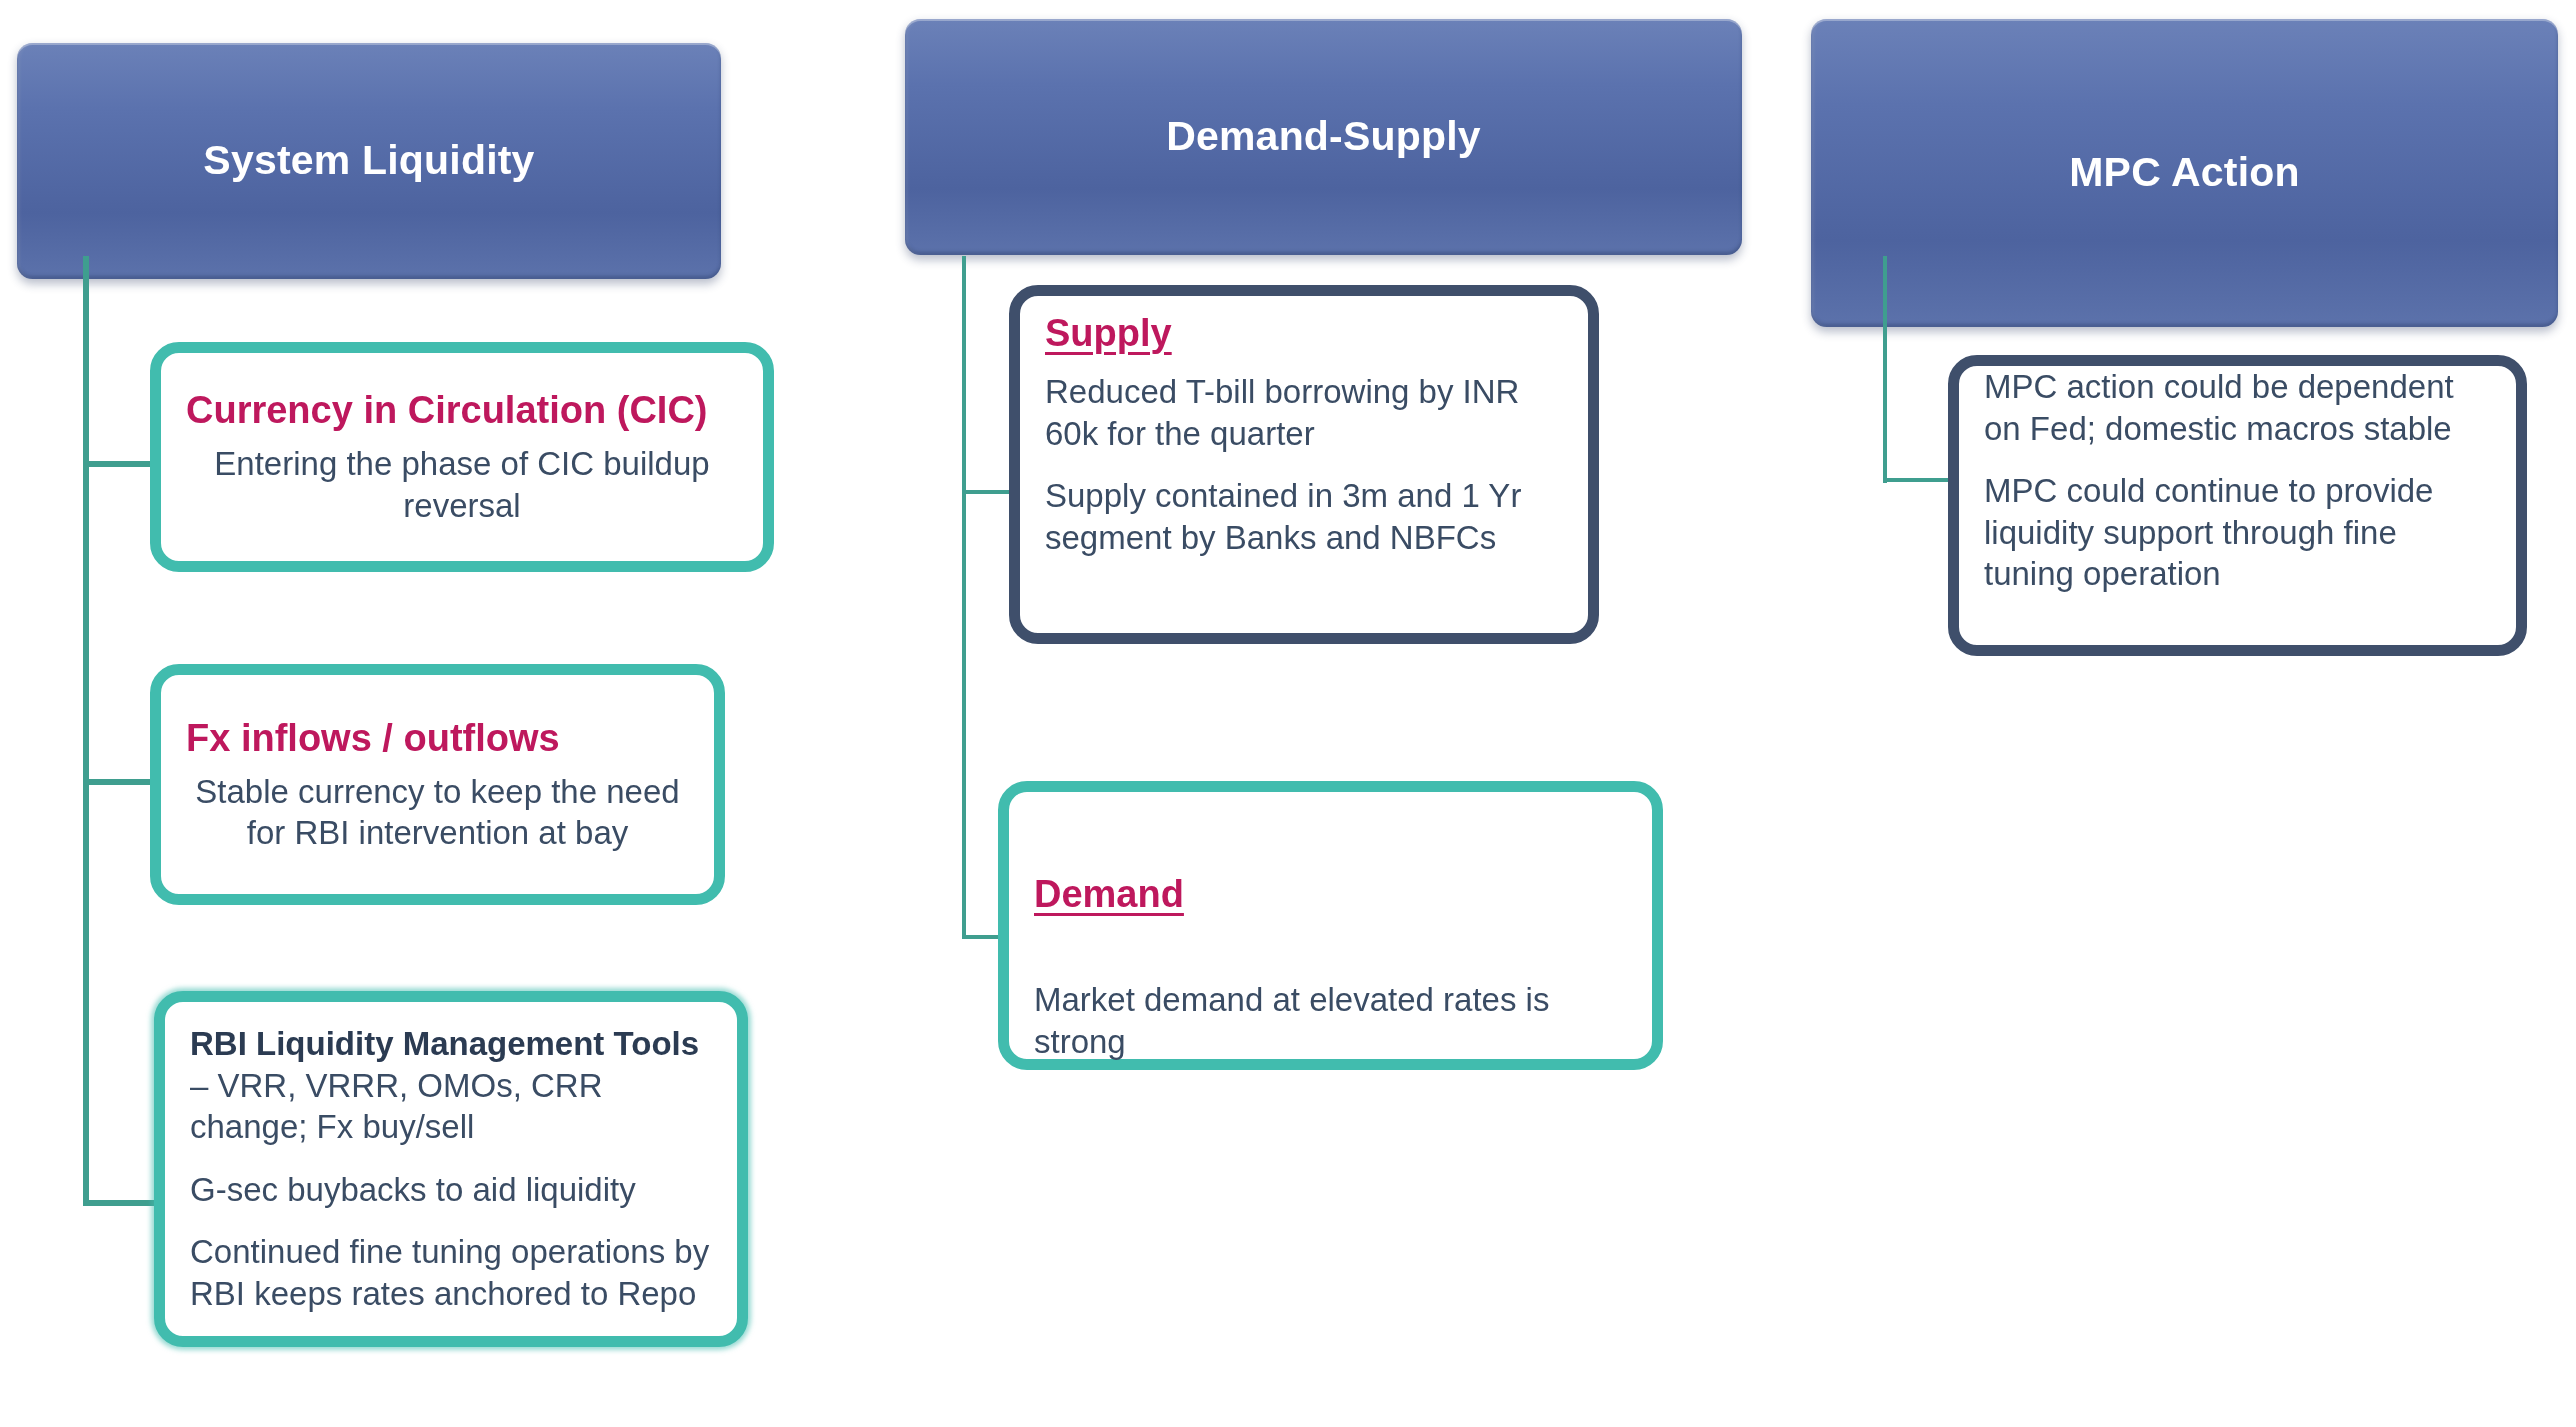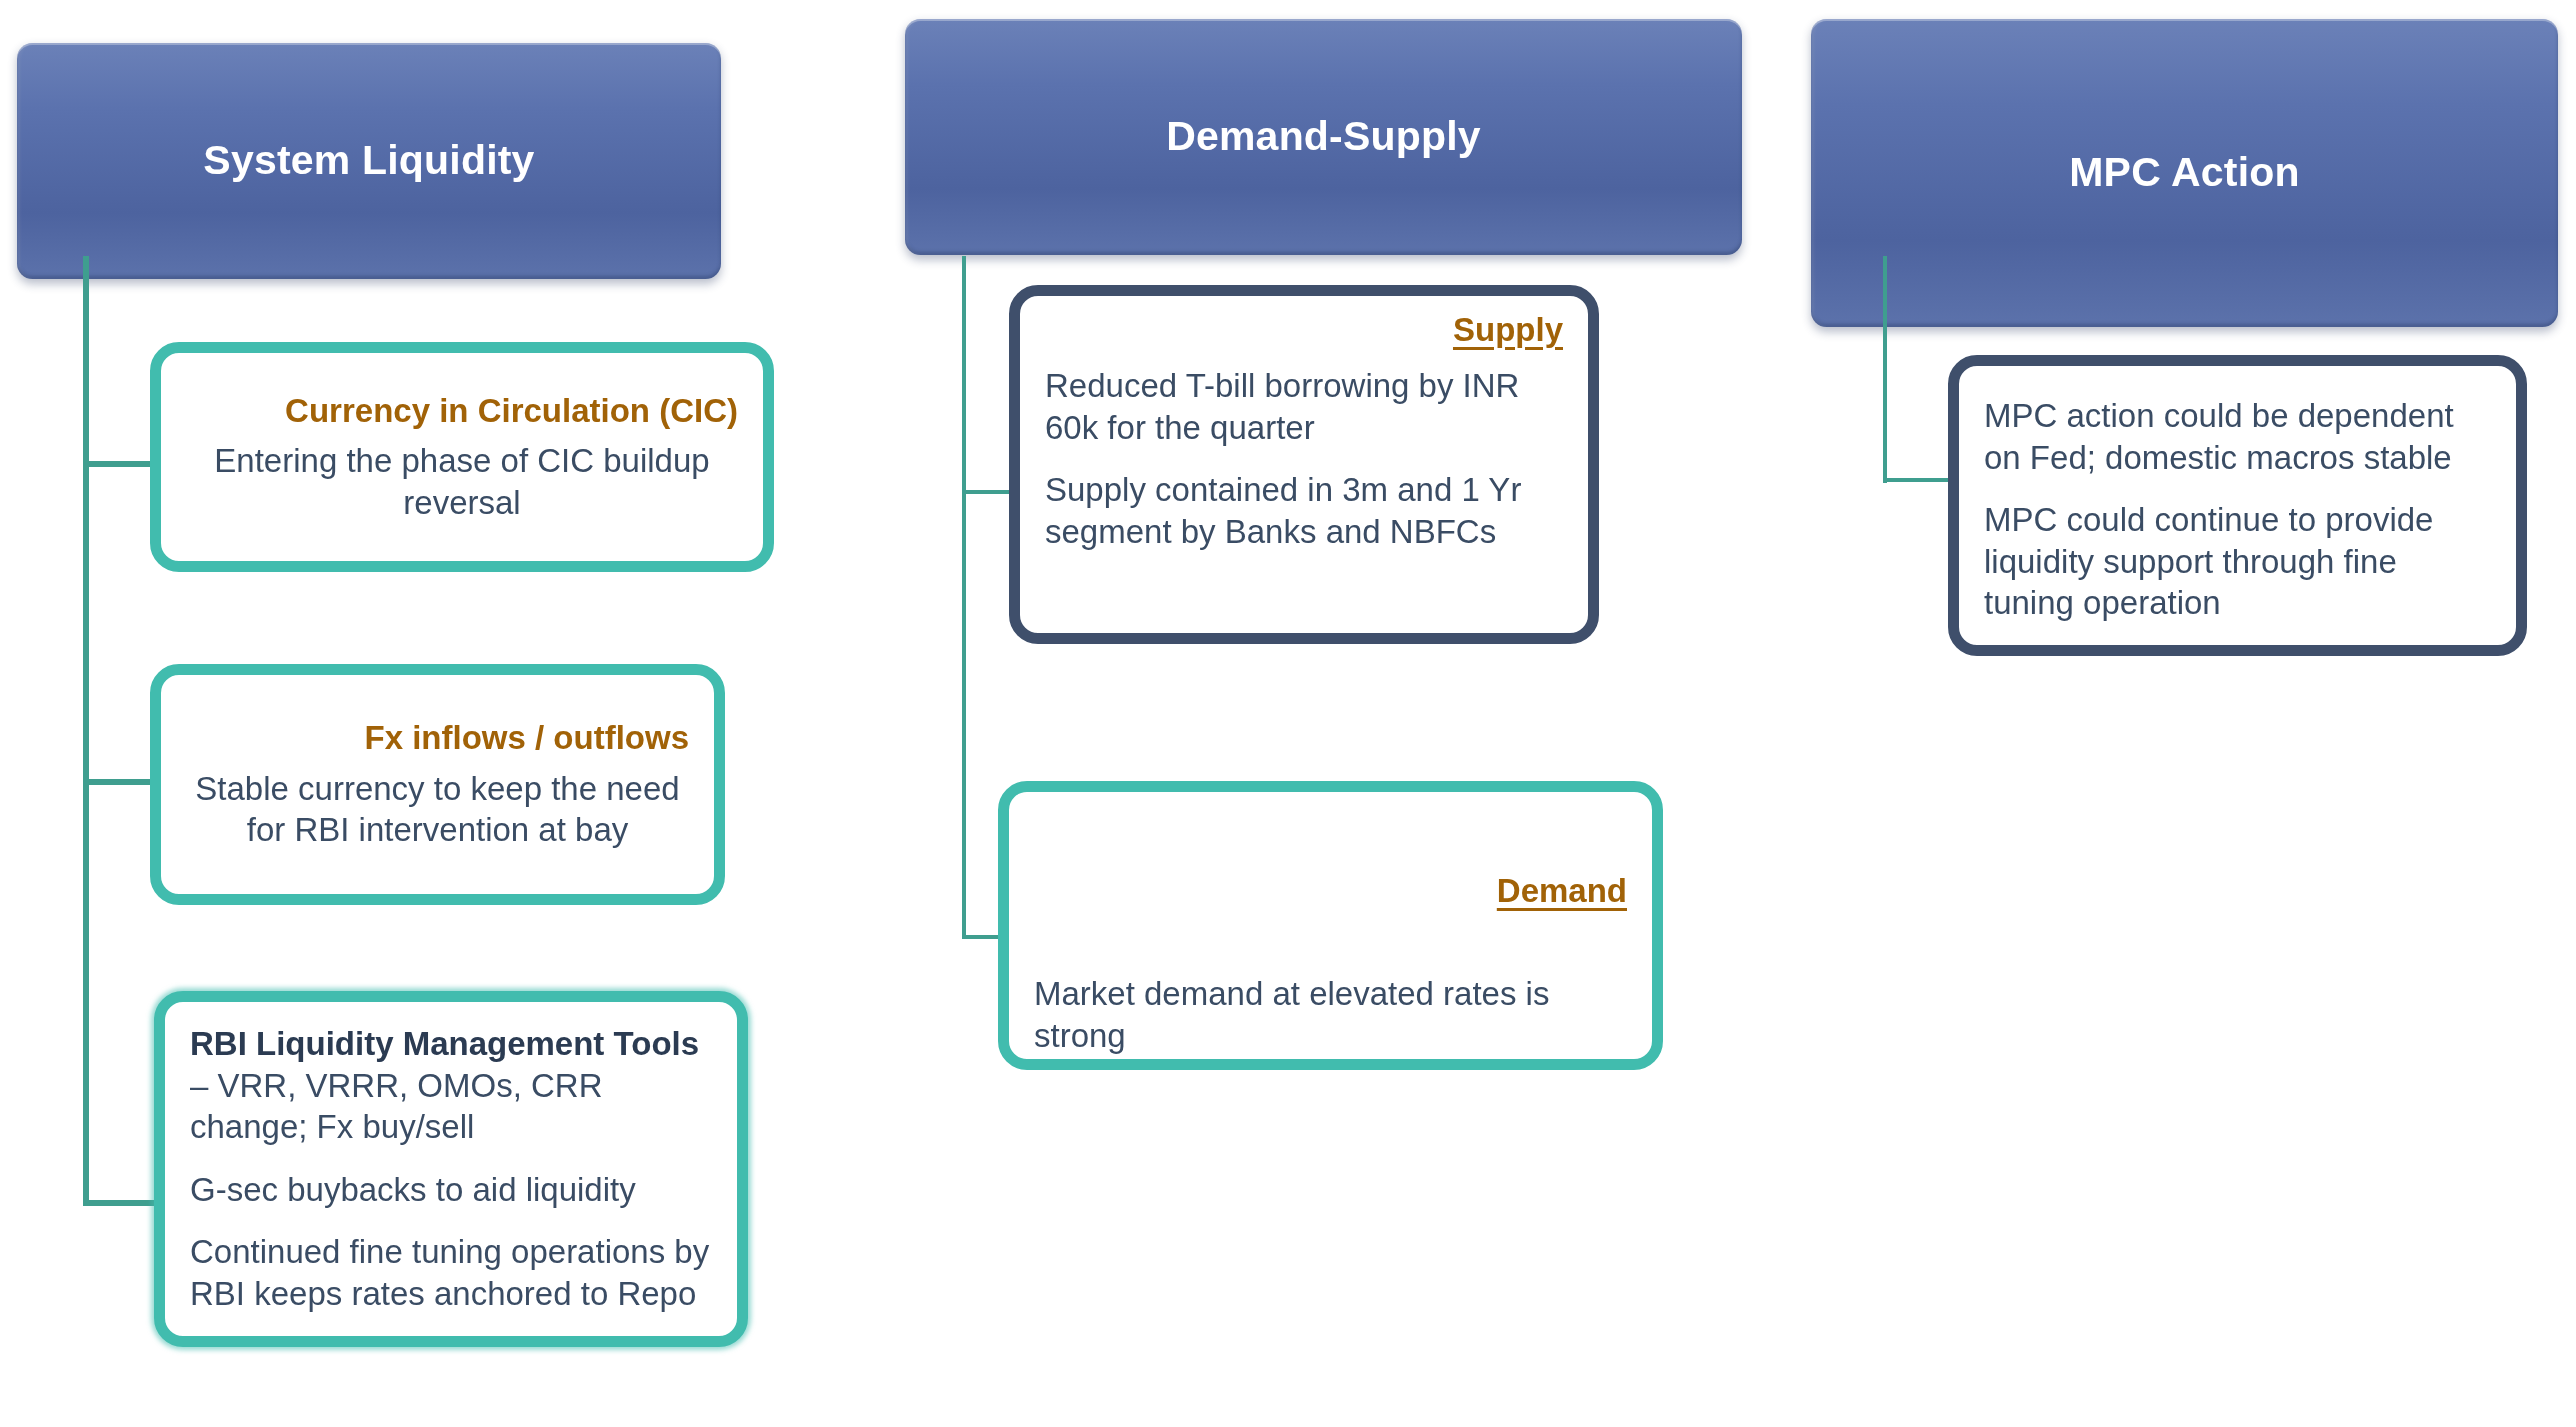--- a/index.html
+++ b/index.html
@@ -70,23 +70,23 @@
   }
   .box.navy {
     border: 11.6px solid #3f4f6b;
   }
   .box.glow {
     box-shadow: 0 0 4.8px 2.9px rgba(65, 188, 174, 0.55);
   }
 
   .box-title {
     font-weight: bold;
-    font-size: 33px;
-    text-align: right;
-    color: #a16207;
+    font-size: 38px;
+    text-align: left;
+    color: #be185d;
     line-height: 1.22;
     margin-bottom: 9.6px;
   }
   .box-title.underline {
     text-decoration: underline;
     text-underline-offset: 5.8px;
     text-decoration-thickness: 2.9px;
   }
   .box-body {
     font-size: 33px;
@@ -151,19 +151,19 @@
     <div class="box-body left" style="margin-top:3.9px;">Market demand at elevated rates is strong</div>
   </div>
 
   <div class="header-box" style="left:1811px; top:19px; width:747px; height:308px;">
     <div class="header-title">MPC Action</div>
   </div>
 
   <div class="conn conn-v" style="left:1883px; top:256px; width:3.9px; height:227px;"></div>
   <div class="conn conn-h" style="left:1883px; top:478px; width:69px; height:3.9px;"></div>
 
-  <div class="box navy" style="left:1948px; top:355px; width:579px; height:301px; justify-content:flex-start; padding-top:29px;">
+  <div class="box navy" style="left:1948px; top:355px; width:579px; height:301px; justify-content:flex-start; padding-top:0;">
     <div class="box-body left" style="margin-top:0;">MPC action could be dependent on Fed; domestic macros stable</div>
     <div class="box-body left">MPC could continue to provide liquidity support through fine tuning operation</div>
   </div>
 
 </div>
 
 
 </body></html>

